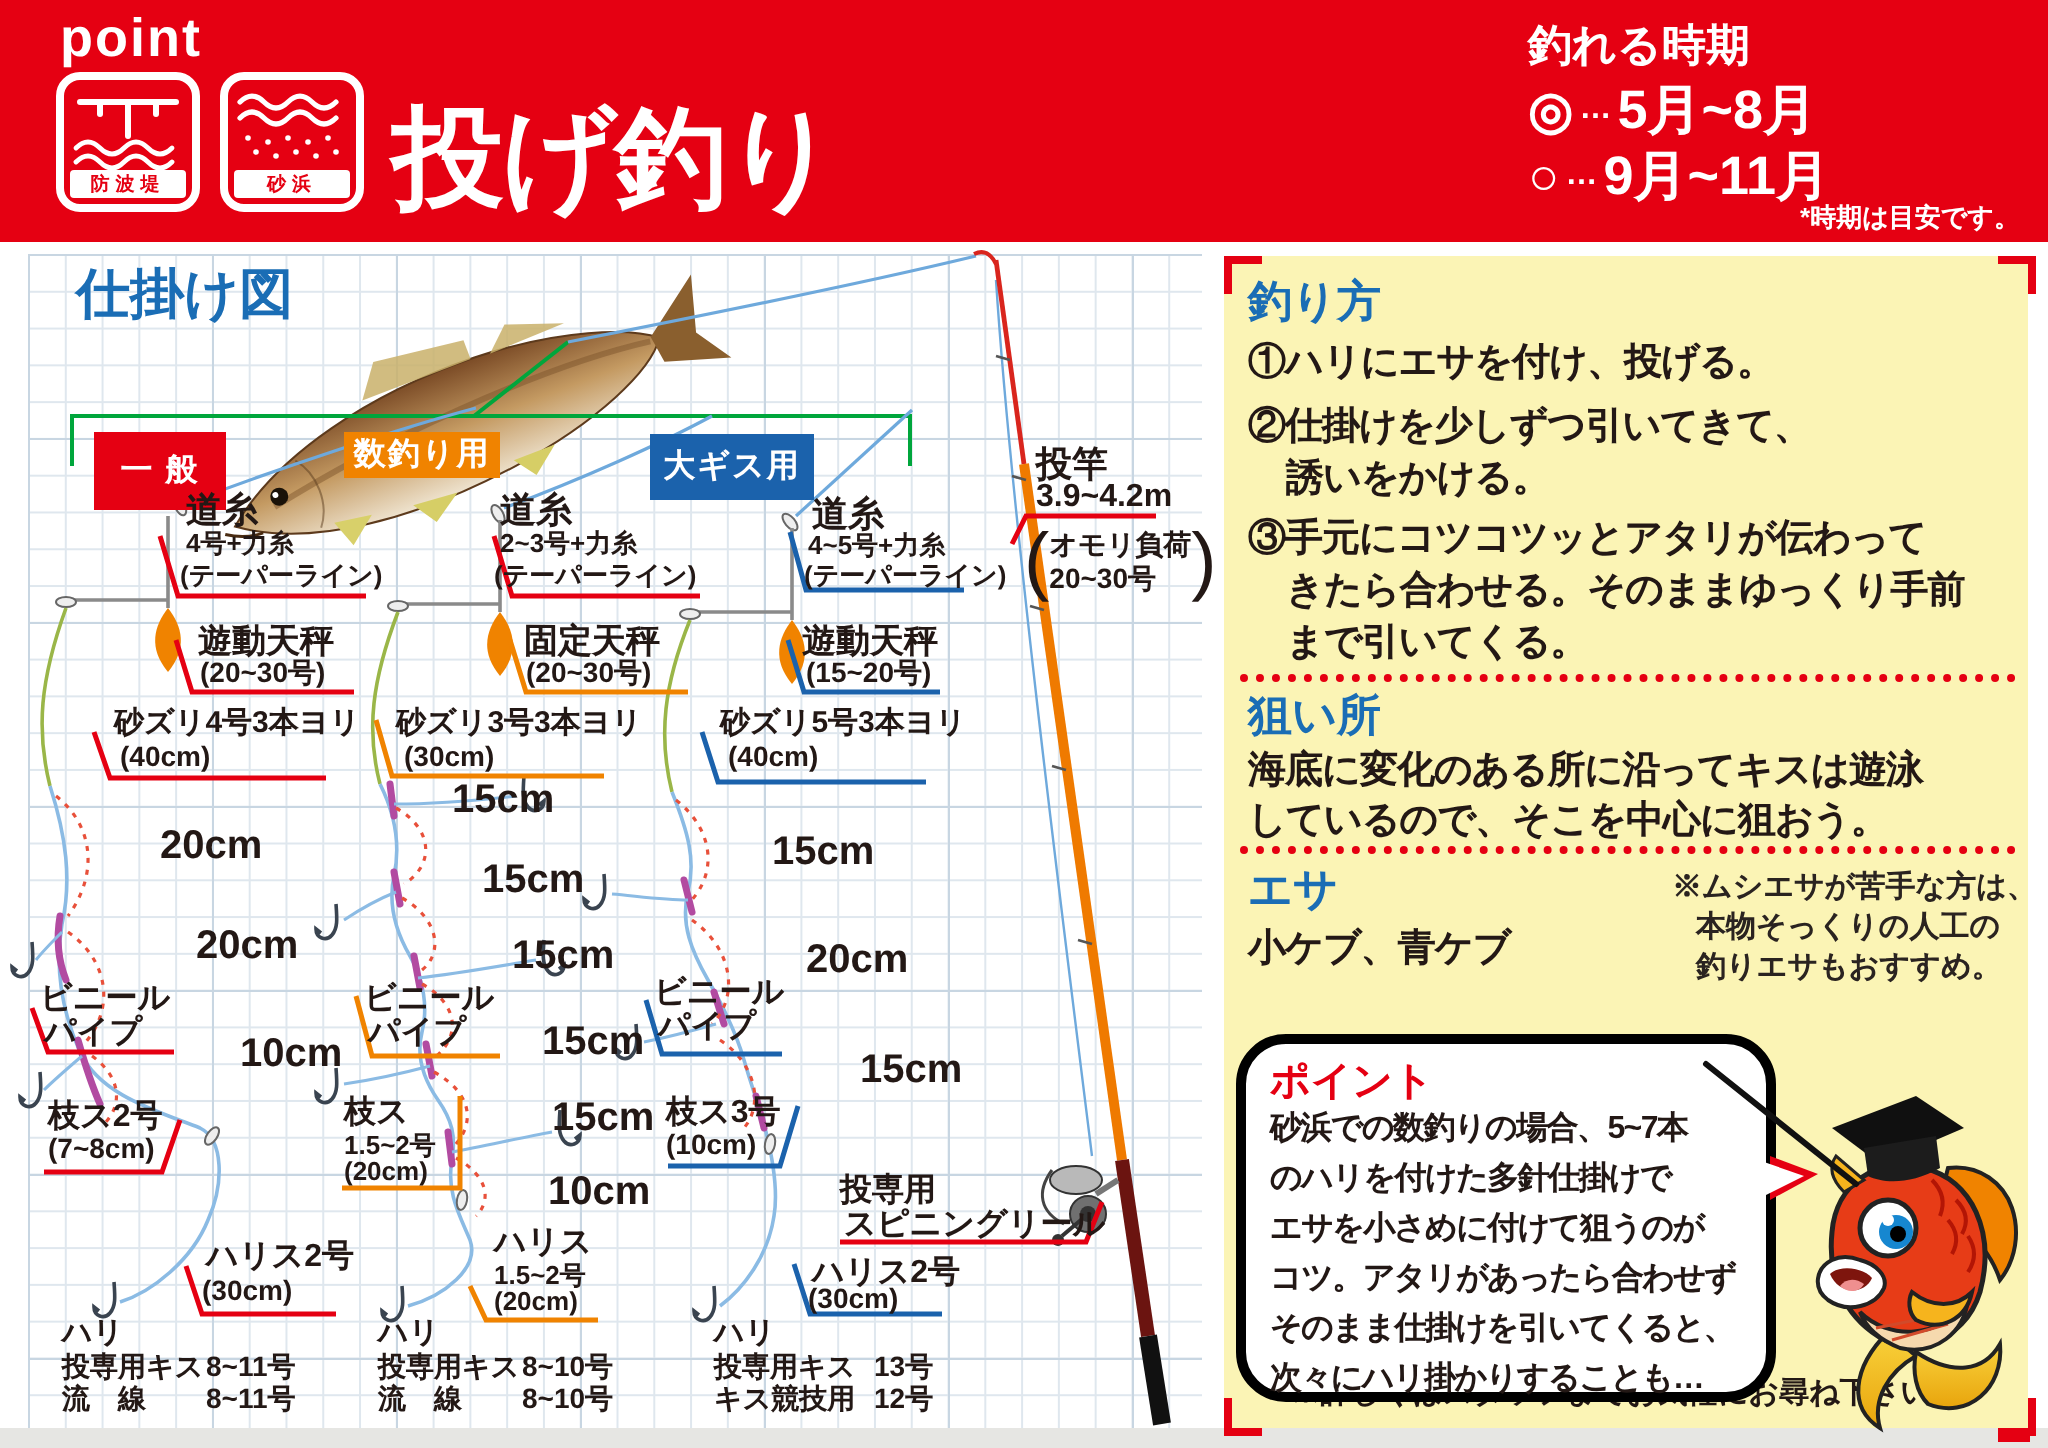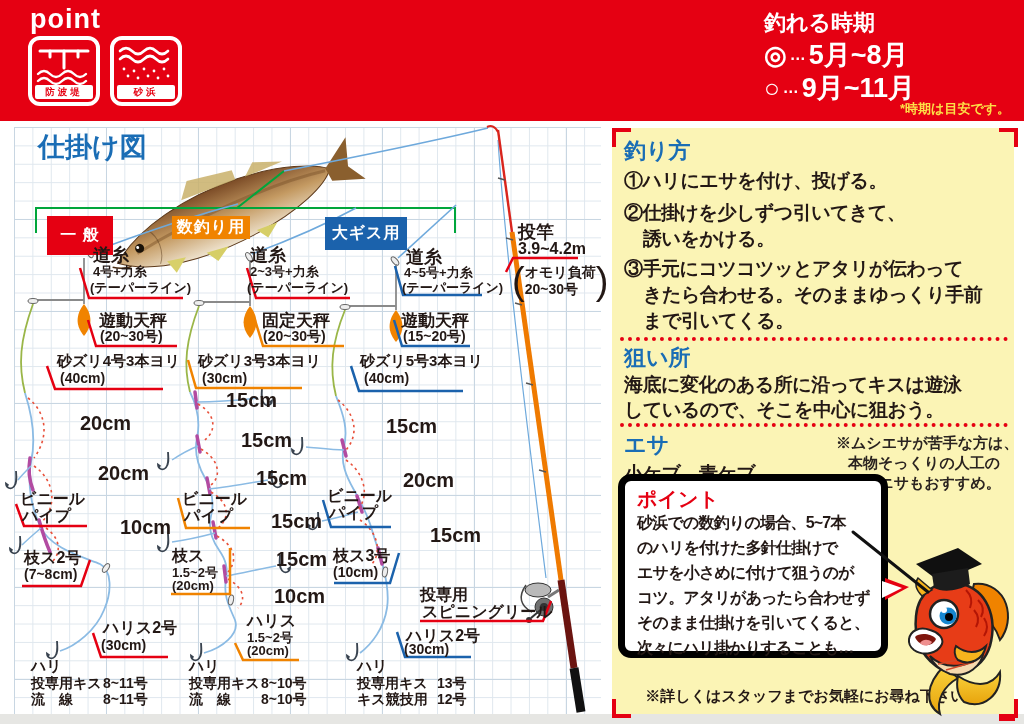--- a/index.html
+++ b/index.html
@@ -14,21 +14,21 @@
          display:flex;align-items:center;justify-content:center;color:#e50012;font-size:9.5px;font-weight:800;letter-spacing:3px}
   #title{position:absolute;left:196px;top:6px;height:106px;display:flex;align-items:flex-end;color:#fff}
   #title .main{font-size:82px;font-weight:900;line-height:1.04;letter-spacing:-2px}
   #title .sub{font-size:56px;font-weight:900;line-height:1.2;letter-spacing:-1px}
   #season{position:absolute;left:764px;top:8px;color:#fff}
   #season .h{font-size:22px;font-weight:800}
   .srow{display:flex;align-items:center;height:33px;font-weight:800}
   .srow .sym{font-size:26px;line-height:1}
   .srow .dots{font-size:16px;margin:0 3px}
   .srow .rng{font-size:27px;letter-spacing:0}
-  #seasonnote{position:absolute;left:764px;top:100px;width:246px;text-align:right;color:#fde047;font-size:13px;font-weight:700}
+  #seasonnote{position:absolute;left:764px;top:100px;width:246px;text-align:right;color:#ffffff;font-size:13px;font-weight:700}
   
   #gridpanel{position:absolute;left:14px;top:127px;width:587px;height:587px;background:
      linear-gradient(to right,#c8d6e2 1px,transparent 1px),
      linear-gradient(to bottom,#c8d6e2 1px,transparent 1px),
      linear-gradient(to right,#dfe7ee 1px,transparent 1px),
      linear-gradient(to bottom,#dfe7ee 1px,transparent 1px);
      background-size:92px 92px,92px 92px,18.4px 18.4px,18.4px 18.4px;background-color:#fff}
   #diagramsvg{position:absolute;left:0;top:0;z-index:1;pointer-events:none}
   .dl{position:absolute;white-space:nowrap;font-weight:700;color:#231815;z-index:2}
   .badge{position:absolute;z-index:2;color:#fff;font-weight:800;font-size:16px;display:flex;
@@ -40,22 +40,22 @@
   #ypanel{position:absolute;left:612px;top:128px;width:402px;height:586px;background:#fbf4b5;z-index:1}
   .corner{position:absolute;width:15px;height:15px;z-index:3}
   .c-tl{border-left:4px solid #e50012;border-top:4px solid #e50012}
   .c-tr{border-right:4px solid #e50012;border-top:4px solid #e50012}
   .c-bl{border-left:4px solid #e50012;border-bottom:4px solid #e50012}
   .c-br{border-right:4px solid #e50012;border-bottom:4px solid #e50012}
   .phead{position:absolute;font-size:22px;font-weight:900;color:#1a6db5;z-index:2;white-space:nowrap}
   .ptext{position:absolute;font-size:19px;font-weight:700;color:#231815;z-index:2;white-space:nowrap;letter-spacing:-0.5px}
   .pdiv{position:absolute;left:620px;width:388px;border-top:4px dotted #e50012;z-index:2}
   .pnote{position:absolute;font-size:15px;font-weight:800;color:#2a2320;z-index:2;white-space:nowrap}
-  #bubble{position:absolute;left:618px;top:474px;width:270px;height:184px;background:#fff;border:7px solid #000000;
-          border-radius:13px;z-index:3;box-sizing:border-box}
+  #bubble{position:absolute;left:618px;top:517px;width:270px;height:184px;background:#fff;border:5px solid #000000;
+          border-radius:25px;z-index:3;box-sizing:border-box}
   #bubble .bh{position:absolute;left:12px;top:5px;color:#e50012;font-size:20px;font-weight:900}
   #bubble .bl{position:absolute;left:12px;font-size:16px;font-weight:700;letter-spacing:-0.8px;white-space:nowrap}
   #btail1{position:absolute;left:885px;top:578px;width:0;height:0;border-top:9px solid transparent;
           border-bottom:13px solid transparent;border-left:24px solid #e50012;z-index:3}
   #btail2{position:absolute;left:882px;top:581px;width:0;height:0;border-top:7px solid transparent;
           border-bottom:10px solid transparent;border-left:20px solid #fff;z-index:4}
   #mascot{position:absolute;left:886px;top:538px;z-index:4}
   #stick{position:absolute;left:845px;top:522px;z-index:5;pointer-events:none}
   #footnote{position:absolute;left:612px;top:687px;width:402px;text-align:center;font-size:15px;font-weight:800;z-index:2}
   #brandmark{position:absolute;left:999px;top:715px;width:16px;height:6px;background:#e50012;z-index:2}
@@ -97,20 +97,21 @@
           <circle cx="24" cy="36" r="1.4"></circle>
           <circle cx="34" cy="34" r="1.4"></circle>
           <circle cx="44" cy="36" r="1.4"></circle>
           <circle cx="54" cy="34" r="1.4"></circle>
       </g>
     </svg>
     <div class="band">砂浜</div>
   </div>
 
   <div id="title">
+    <span class="sub">投げ釣り</span>
   </div>
 
   <div id="season">
     <div class="h">釣れる時期</div>
     <div class="srow">
       <span class="sym">◎</span>
       <span class="dots">…</span>
       <span class="rng">5月~8月</span>
     </div>
     <div class="srow">

